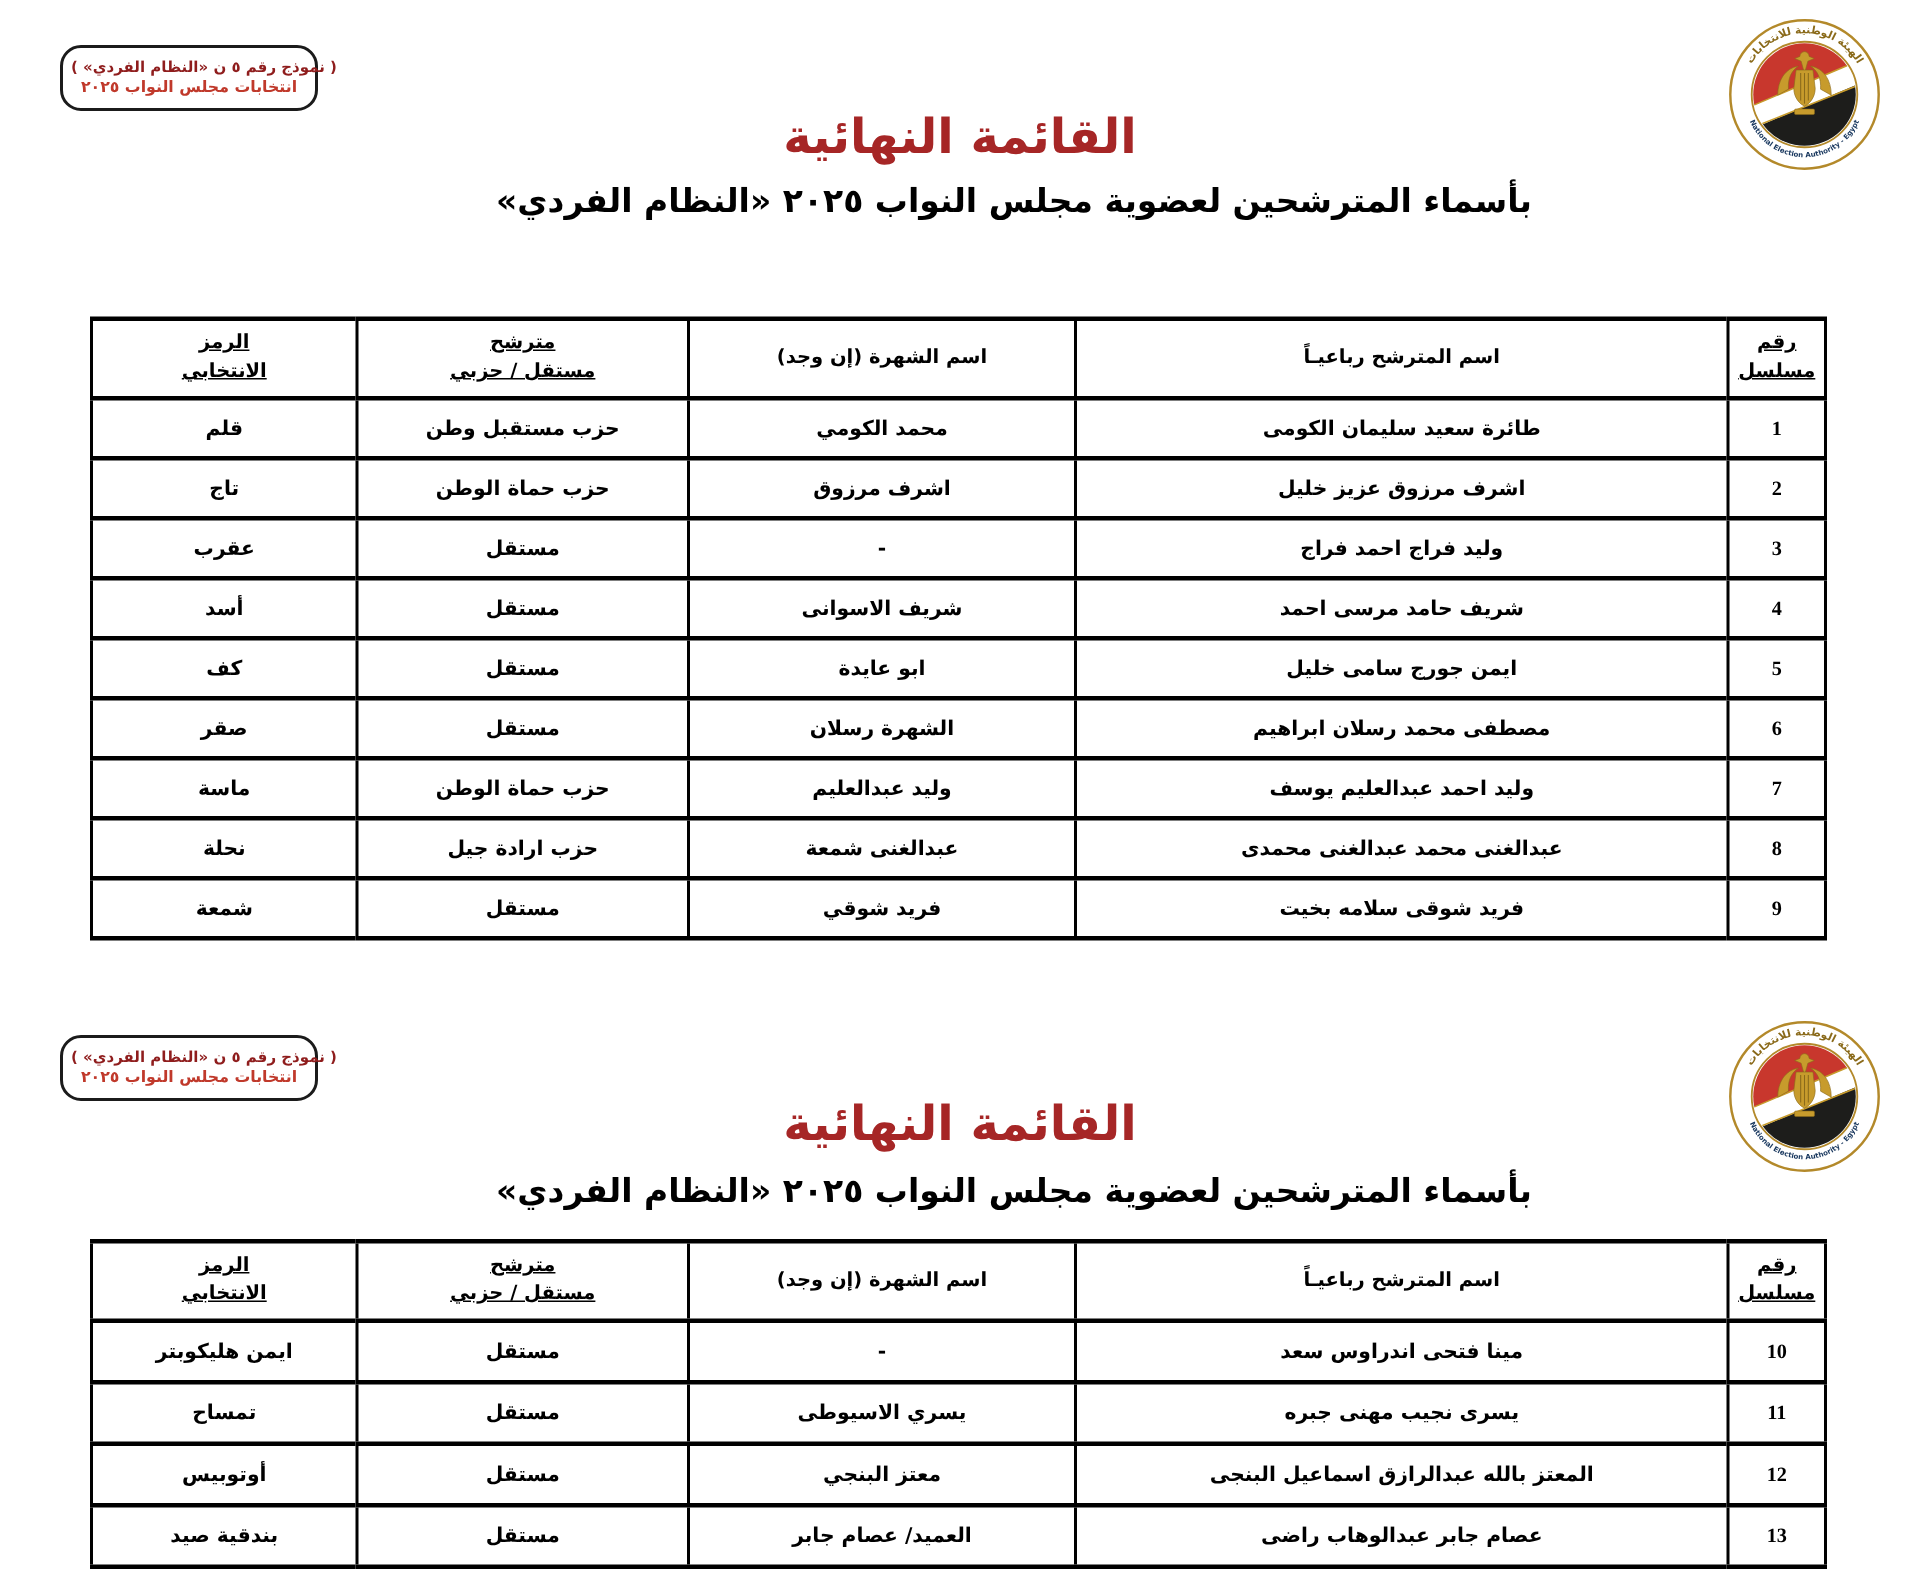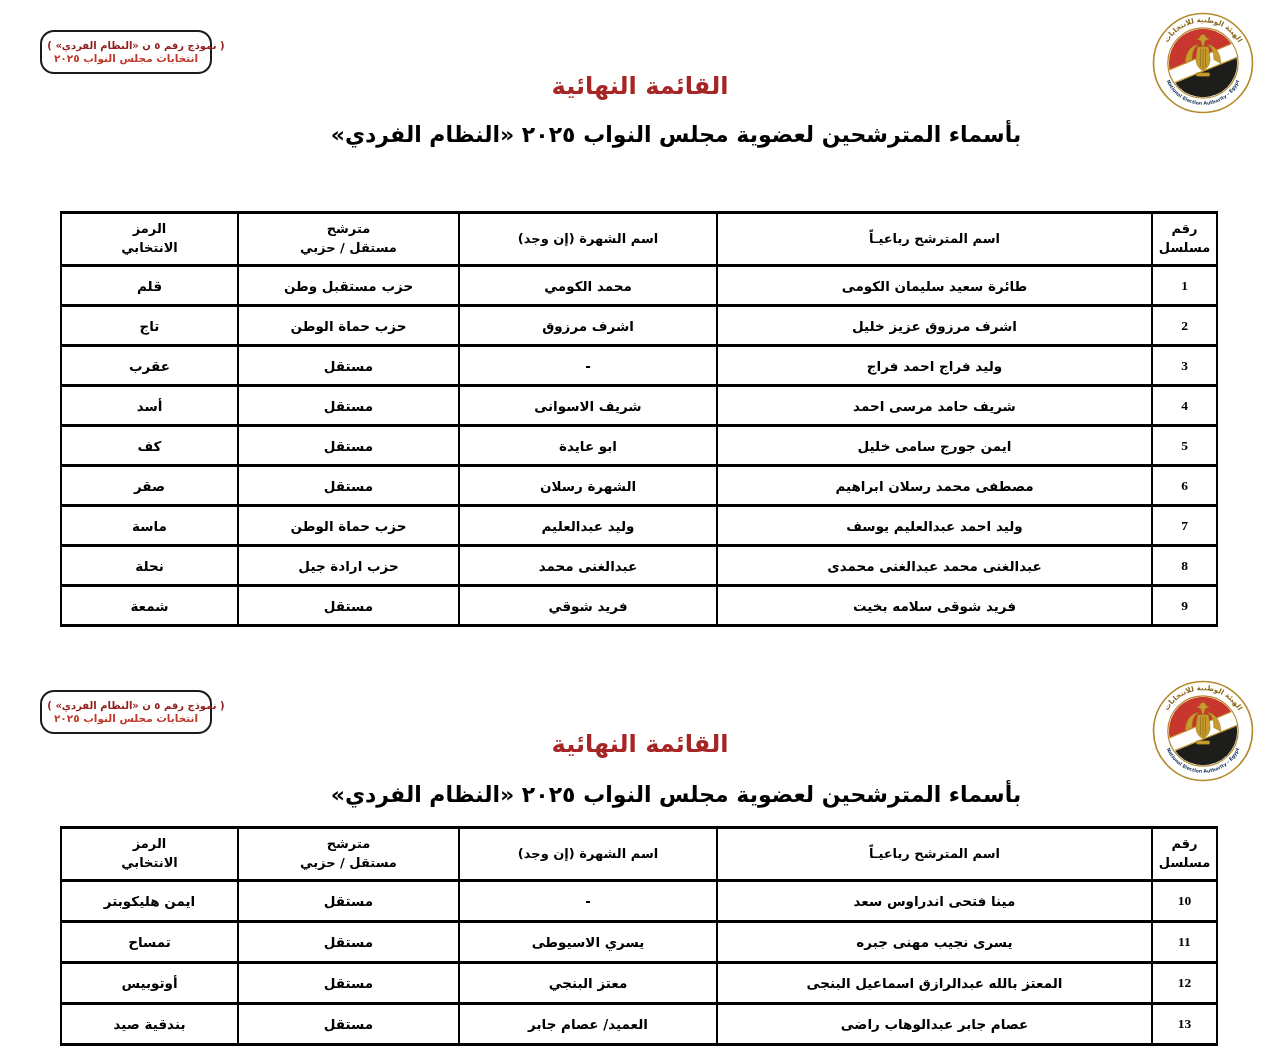--- a/index.html
+++ b/index.html
@@ -21,21 +21,21 @@
   #section-1 .stamp{top:20px;}
   .stamp-line1{font-size:10px;font-weight:bold;color:#8f1d1d;white-space:nowrap;margin-left:20px;}
   .stamp-line2{font-size:10.5px;font-weight:bold;color:#c0392b;white-space:nowrap;}
 
   
   .logo{position:absolute;top:12px;right:26px;width:102px;height:102px;}
   #section-1 .logo{top:10px;}
 
   .title{
     position:absolute;top:72px;left:0;width:100%;text-align:center;
-    color:#a62626;font-size:24px;font-weight:bold;letter-spacing:0;
+    color:#a62626;font-size:32px;font-weight:bold;letter-spacing:0;
   }
   #section-1 .title{top:60px;}
   .subtitle{
     position:absolute;top:122px;left:0;width:100%;text-align:center;
     color:#000;font-size:22px;font-weight:bold;padding-left:36px;
   }
   #section-1 .subtitle{top:112px;}
   .district{
     position:absolute;top:167px;left:0;width:100%;text-align:center;
     color:#000;font-size:17px;font-weight:bold;white-space:pre;
@@ -55,21 +55,21 @@
     border:2px solid #000;border-top-width:3px;border-bottom-width:3px;
     text-align:center;vertical-align:middle;padding:0 4px;
     font-weight:bold;color:#000;overflow:hidden;
   }
   table.candidates thead th{height:50px;font-size:13px;line-height:1.45;}
   #section-0 table.candidates tbody td{height:37px;font-size:13.5px;}
   #section-1 table.candidates tbody td{height:38px;font-size:13.5px;}
   table.candidates td.serial{
     font-family:"Liberation Serif","DejaVu Serif",serif;font-size:16px;
   }
-  .hdr-2l span{display:block;}
+  .hdr-2l span{display:block;text-decoration:underline;}
 </style>
 </head>
 <body>
 
 <div class="section" id="section-0">
 
   <div class="stamp">
     <div class="stamp-line1">( نموذج رقم ٥ ن «النظام الفردي» )</div>
     <div class="stamp-line2">انتخابات مجلس النواب ٢٠٢٥</div>
   </div>
@@ -186,21 +186,21 @@
         <tr>
           <td class="serial">7</td>
           <td>وليد احمد عبدالعليم يوسف</td>
           <td>وليد عبدالعليم</td>
           <td>حزب حماة الوطن</td>
           <td>ماسة</td>
         </tr>
         <tr>
           <td class="serial">8</td>
           <td>عبدالغنى محمد عبدالغنى محمدى</td>
-          <td>عبدالغنى محمد</td>
+          <td>عبدالغنى شمعة</td>
           <td>حزب ارادة جيل</td>
           <td>نحلة</td>
         </tr>
         <tr>
           <td class="serial">9</td>
           <td>فريد شوقى سلامه بخيت</td>
           <td>فريد شوقي</td>
           <td>مستقل</td>
           <td>شمعة</td>
         </tr>

